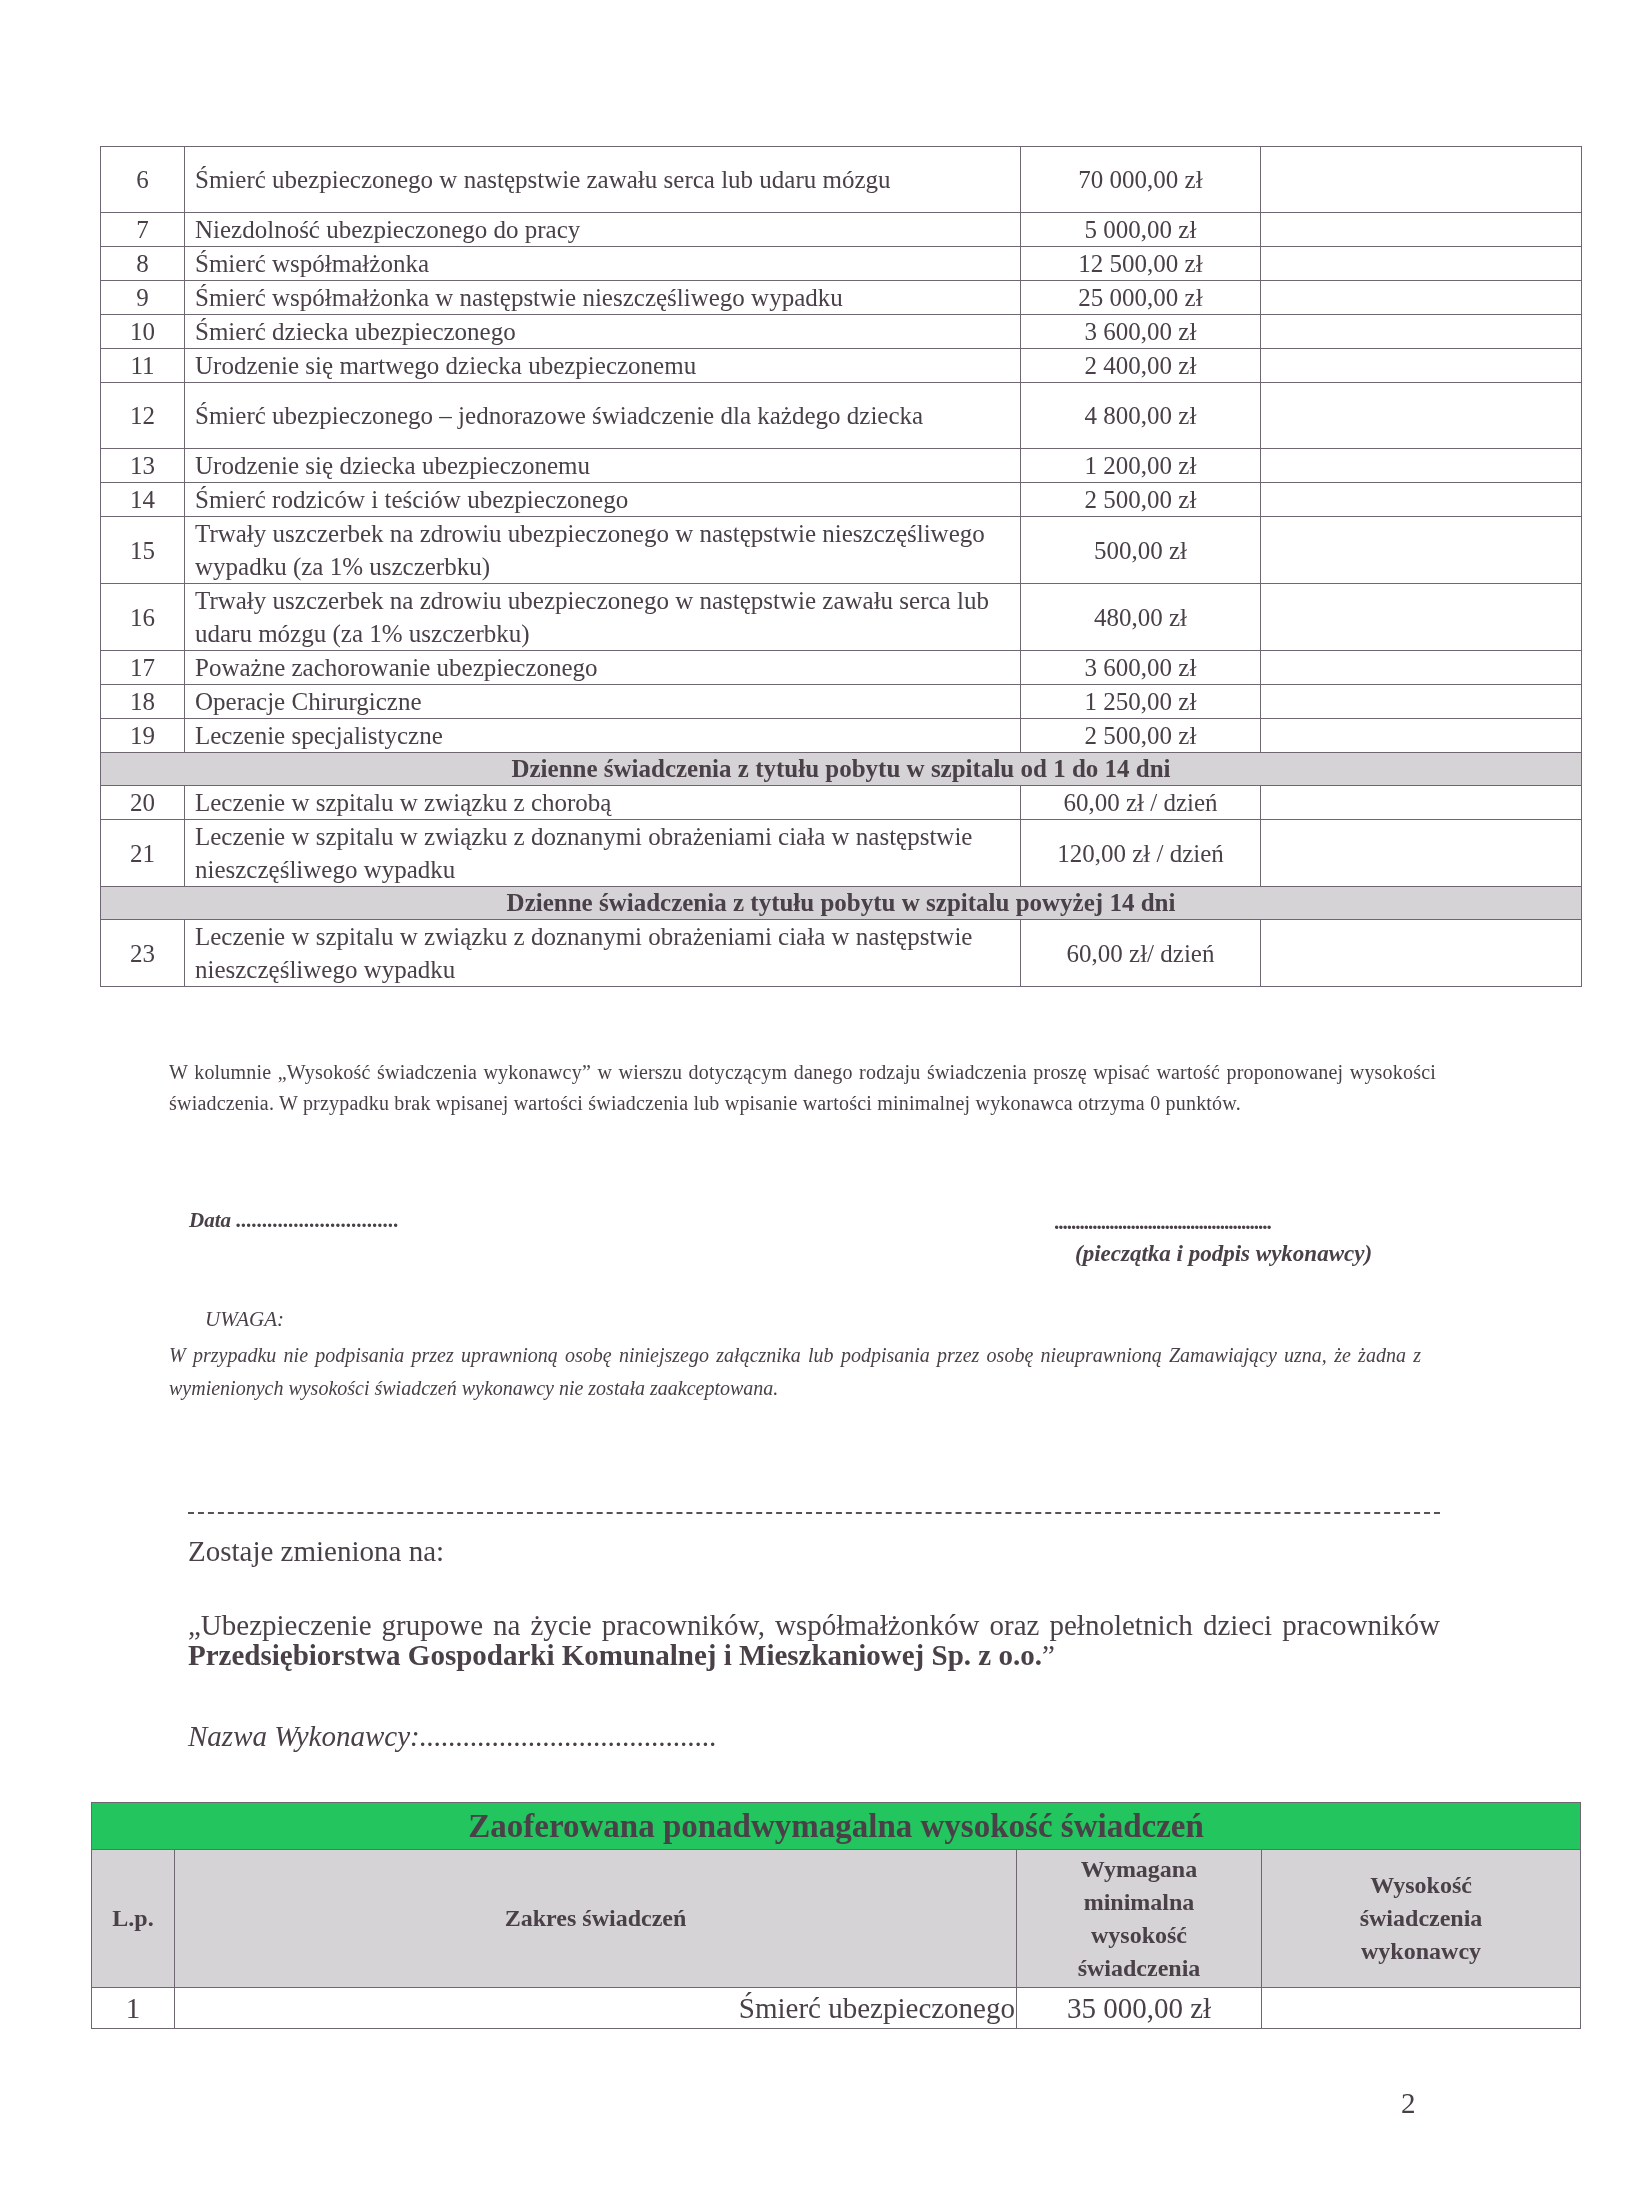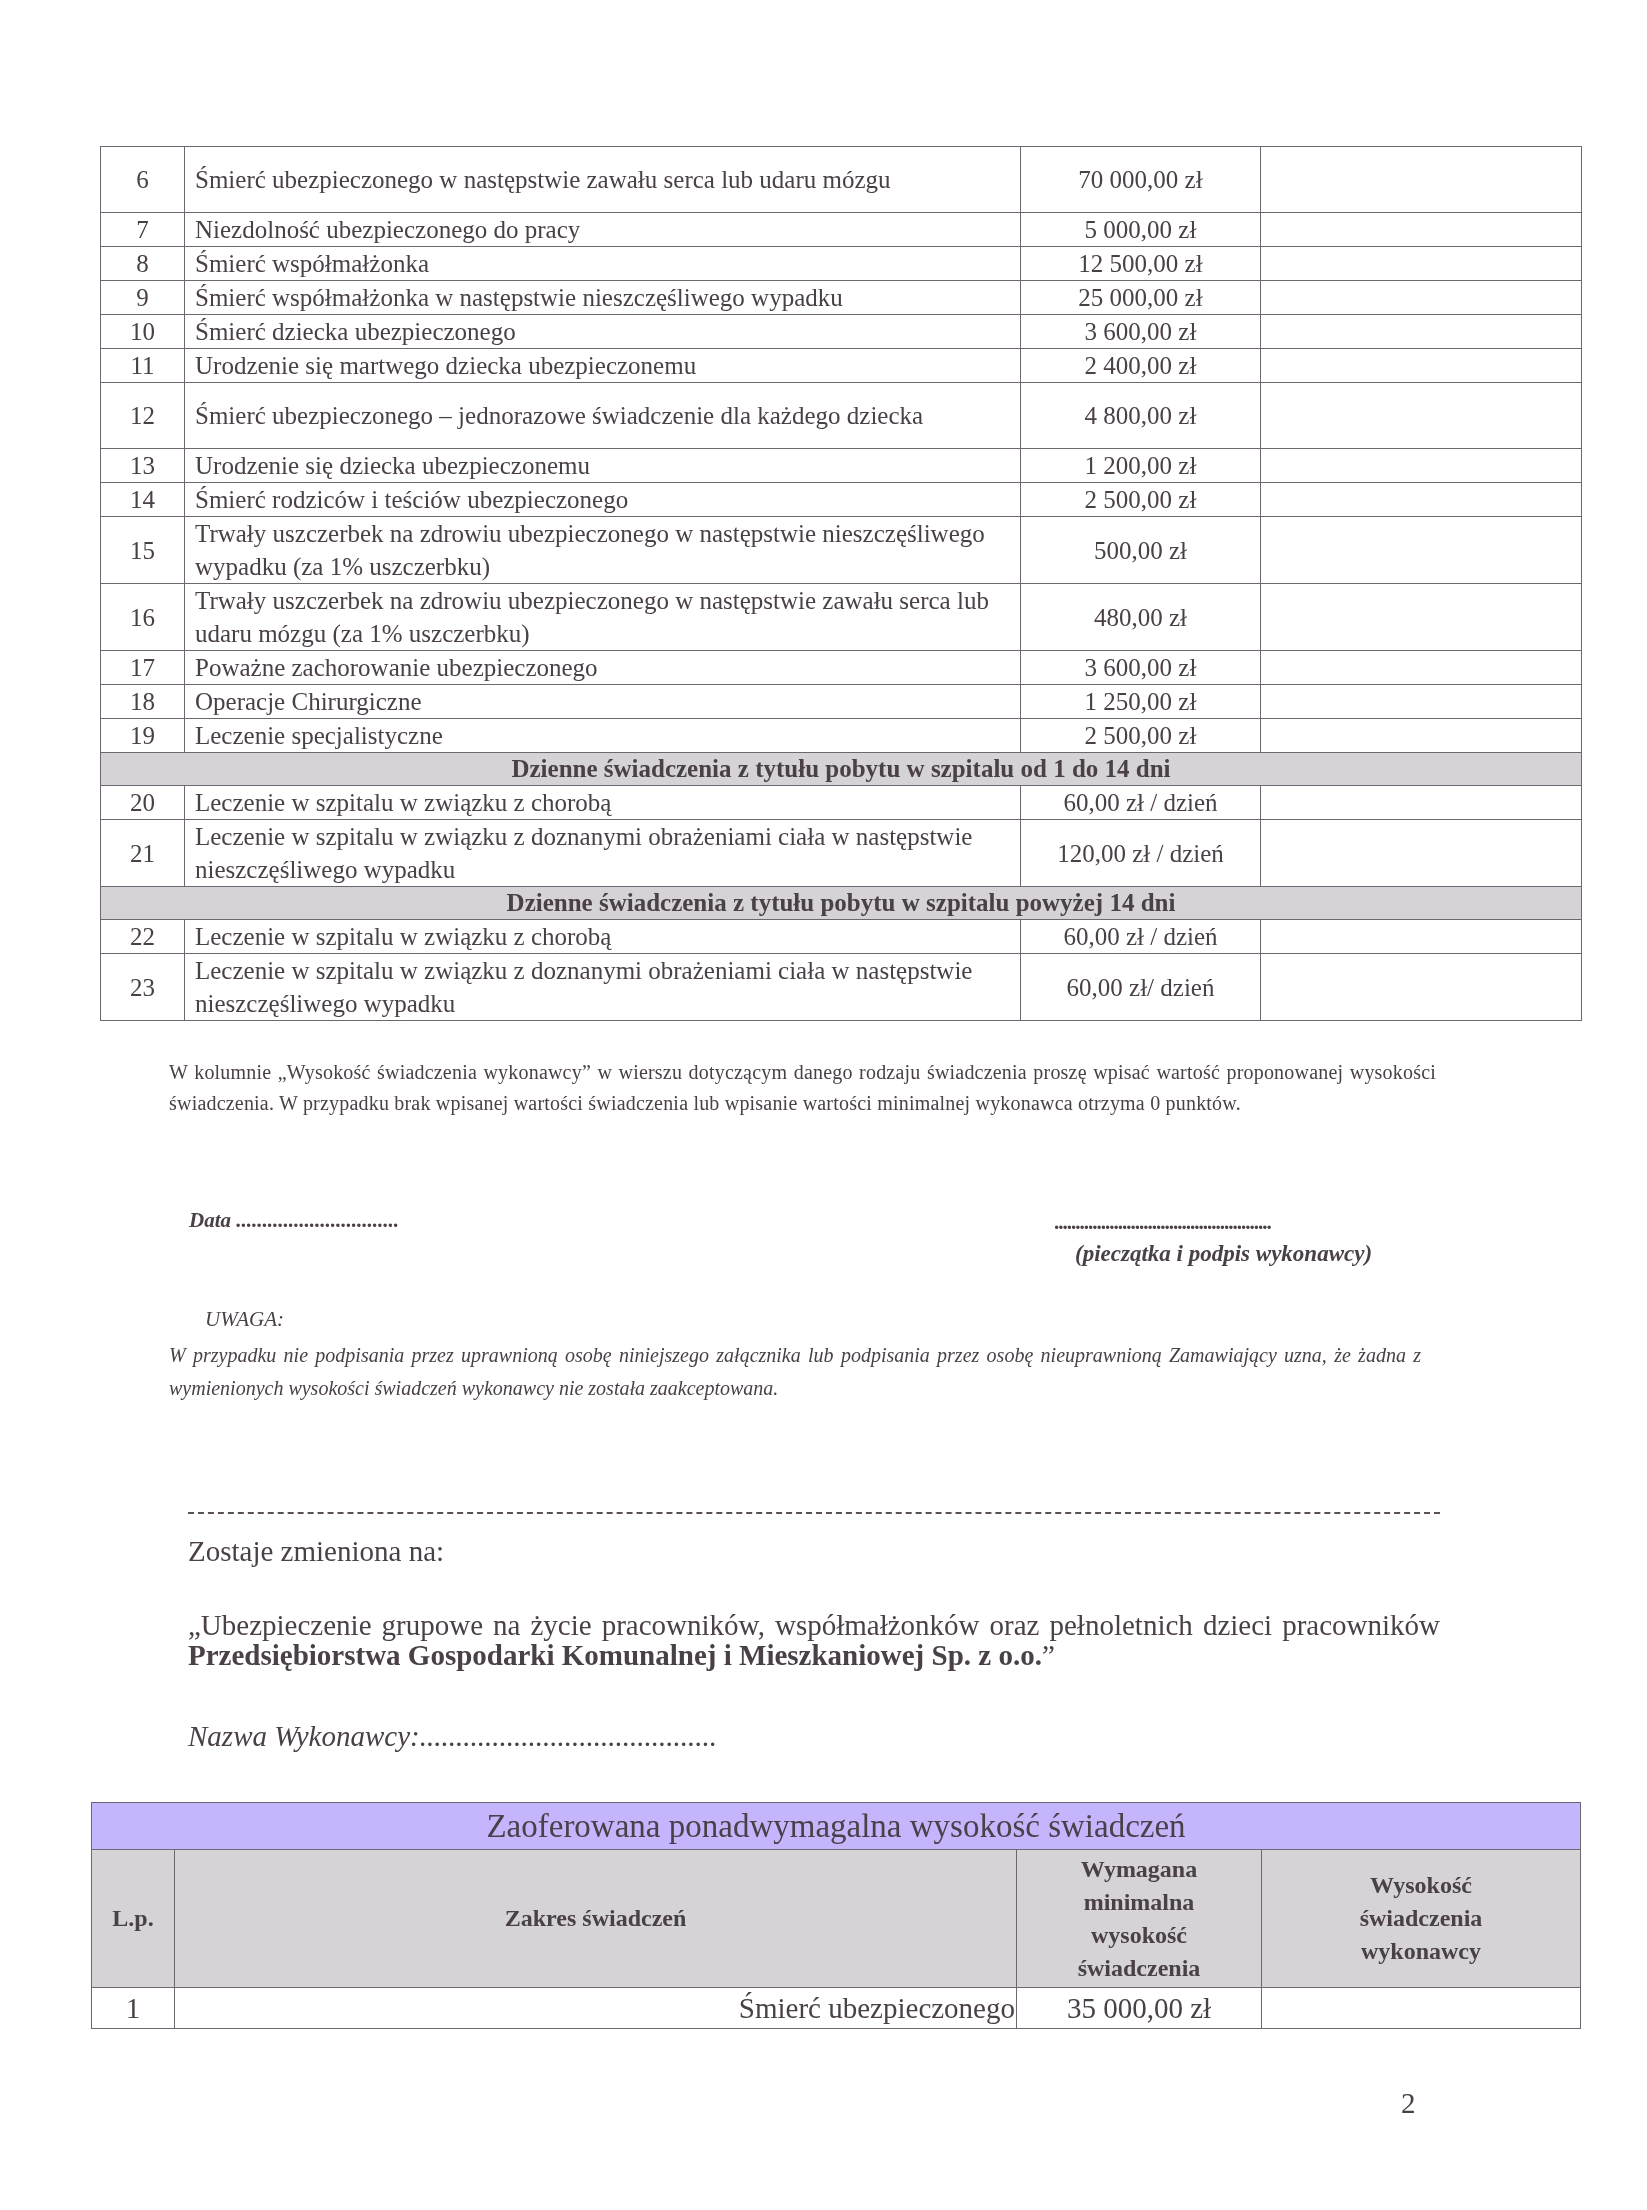--- a/index.html
+++ b/index.html
@@ -36,21 +36,21 @@
           border-top: 2px dashed #5a5058; }
 
   .changed { position: absolute; left: 188px; top: 1535px; font-size: 29px; }
   .quote { position: absolute; left: 188px; top: 1610px; width: 1252px; font-size: 29px; line-height: 30px; text-align: justify; }
   .quote b { font-weight: bold; }
   .vendor { position: absolute; left: 188px; top: 1720px; font-size: 29px; font-style: italic; font-weight: normal; }
 
   
   .t2 { position: absolute; left: 91px; top: 1802px; width: 1488px; }
   .t2 td { border: 1.5px solid #6e6670; vertical-align: middle; text-align: center; }
-  .t2 tr.title td { background: #c4b5fd; font-size: 33px; font-weight: normal; height: 44px; }
+  .t2 tr.title td { background: #22c55e; font-size: 33px; font-weight: bold; height: 44px; }
   .t2 tr.head td { background: #d6d3d6; font-size: 24px; font-weight: bold; line-height: 33px; height: 135px; }
   .t2 tr.row td { font-size: 29px; height: 38px; }
   .t2 tr.row td.desc { text-align: right; padding-left: 10px; }
 
   .pagenum { position: absolute; left: 1401px; top: 2087px; font-size: 29px; }
 </style>
 </head>
 <body>
 
 <div class="page">
@@ -157,26 +157,20 @@
           <td></td>
         </tr>
         <tr class="r2">
           <td class="lp">21</td>
           <td>Leczenie w szpitalu w związku z doznanymi obrażeniami ciała w następstwie nieszczęśliwego wypadku</td>
           <td class="amt">120,00 zł / dzień</td>
           <td></td>
         </tr>
         <tr class="sec">
           <td colspan="4">Dzienne świadczenia z tytułu pobytu w szpitalu powyżej 14 dni</td>
-        </tr>
-        <tr class="r1">
-          <td class="lp">22</td>
-          <td>Leczenie w szpitalu w związku z chorobą</td>
-          <td class="amt">60,00 zł / dzień</td>
-          <td></td>
         </tr>
         <tr class="r2">
           <td class="lp">23</td>
           <td>Leczenie w szpitalu w związku z doznanymi obrażeniami ciała w następstwie nieszczęśliwego wypadku</td>
           <td class="amt">60,00 zł/ dzień</td>
           <td></td>
         </tr>
       </tbody>
   </table>
 

